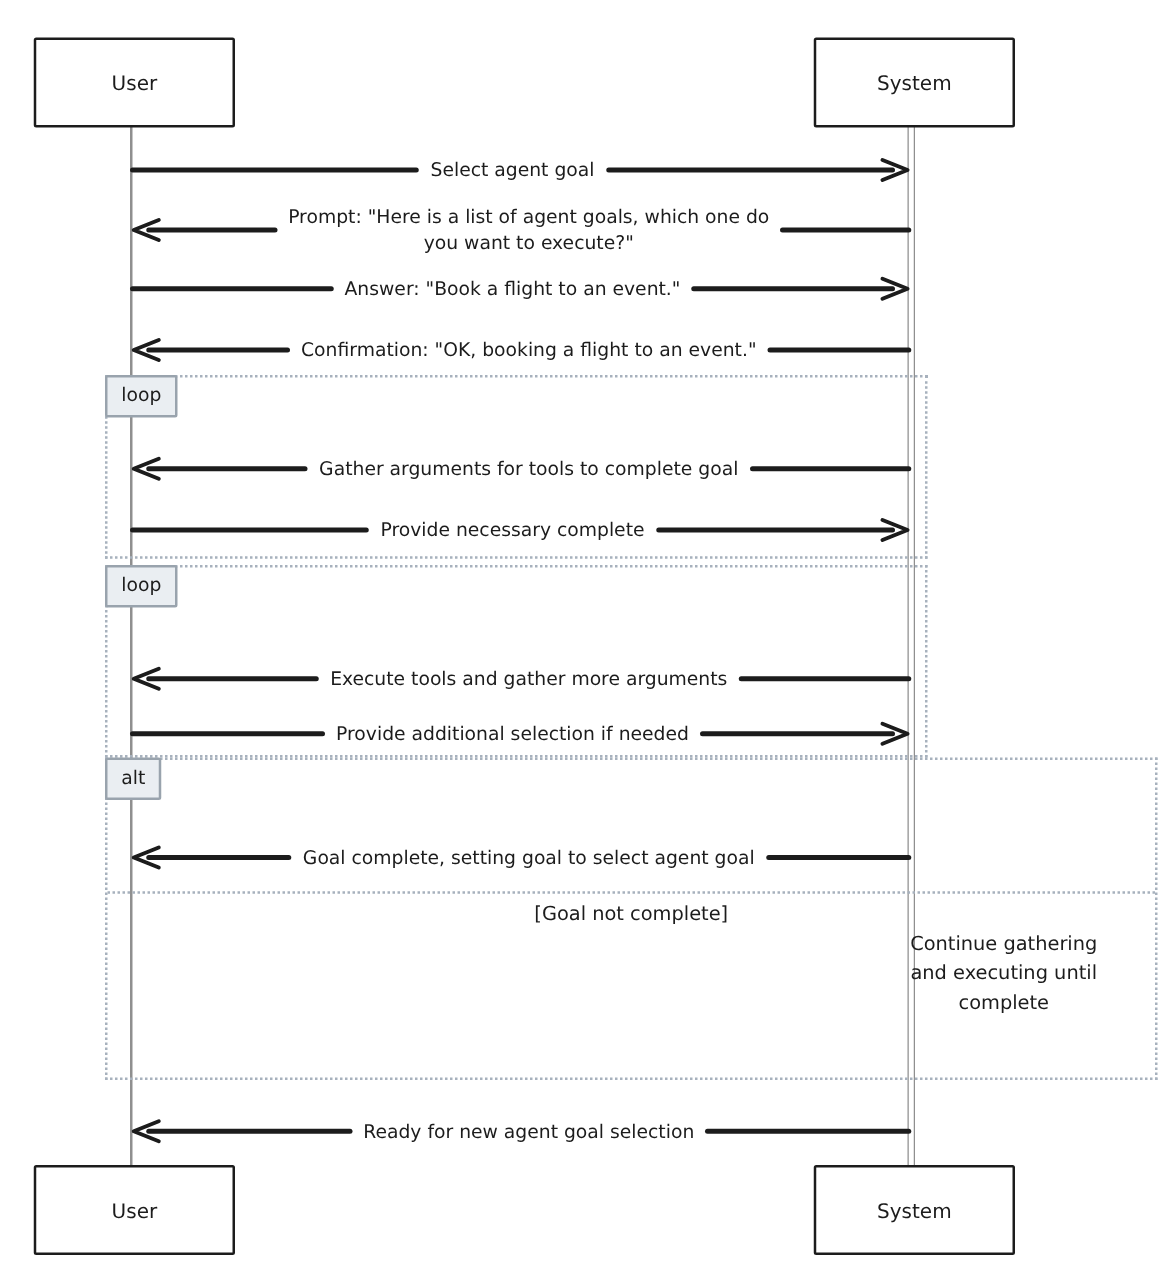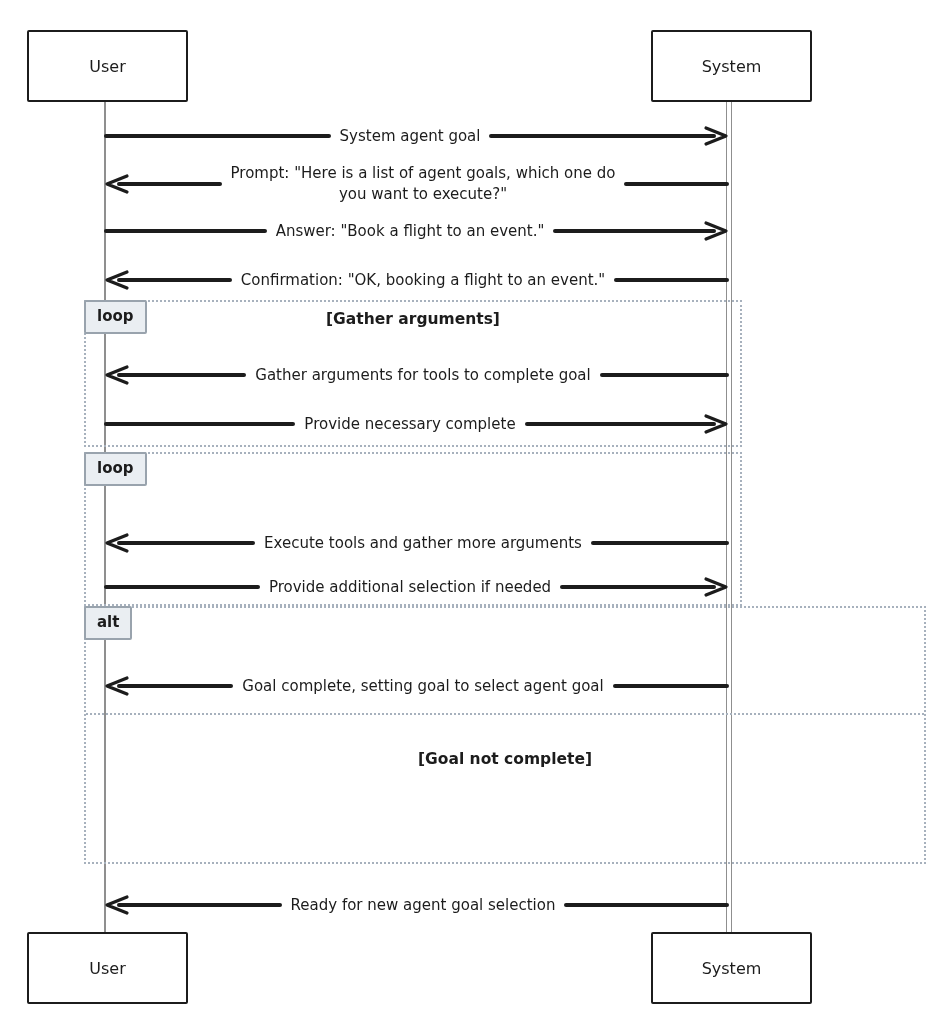--- a/index.html
+++ b/index.html
@@ -31,21 +31,21 @@
   
   .lifeline { position: absolute; top: 98px; height: 834px; z-index: 0; }
   .lifeline.single { width: 2px; background: var(--lifeline, #8f8f8f); }
   .lifeline.double {
     width: 4px;
     border-left: 1.5px solid var(--lifeline, #8f8f8f);
     border-right: 1.5px solid var(--lifeline, #8f8f8f);
   }
 
   
-  .block { position: absolute; border: 2px dotted var(--frame, #a7b1bd); z-index: 1; font-weight: bold; }
+  .block { position: absolute; border: 2px dotted var(--frame, #a7b1bd); z-index: 1; }
   .block-label {
     position: absolute;
     top: -2px; left: -2px;
     padding: 5px 11px;
     background: var(--label_fill, #eaeef2);
     border: 2px solid var(--label_border, #99a3ad);
     border-radius: 2px;
     font-size: 15px;
     line-height: 1.3;
     z-index: 5;
@@ -54,21 +54,21 @@
     position: absolute;
     left: 0; right: 0; top: 8px;
     text-align: center;
     font-size: 15.5px;
   }
   .alt-divider {
     position: absolute;
     left: 0; right: 0; top: 105px;
     border-top: 2px dotted var(--frame, #a7b1bd);
   }
-  .alt-header-bottom { top: 114px; margin-top: 28px; }
+  .alt-header-bottom { top: 114px; }
   .alt-note {
     position: absolute;
     left: 612px; top: 136px;
     width: 210px;
     text-align: center;
     font-size: 15.5px;
     line-height: 1.5;
     white-space: pre-line;
     z-index: 2;
   }
@@ -107,36 +107,38 @@
 </head>
 <body>
 
 <div class="canvas">
 
   <div class="lifeline single" style="left:104px;"></div>
   <div class="lifeline double" style="left:726px;"></div>
 
   <div class="block" style="left:84px; top:300px; width:654px; height:143px;">
     <div class="block-label">loop</div>
-    <div class="block-header">[Gather arguments]</div>
   </div>
 
   <div class="block" style="left:84px; top:452px; width:654px; height:150px;">
     <div class="block-label">loop</div>
   </div>
 
   <div class="block" style="left:84px; top:606px; width:838px; height:254px;">
     <div class="block-label">alt</div>
     <div class="alt-divider"></div>
     <div class="block-header alt-header-bottom">[Goal not complete]</div>
+    <div class="alt-note">Continue gathering
+and executing until
+complete</div>
   </div>
 
   <div class="msg right" style="top:136px;">
     <div class="seg"></div>
-    <div class="msg-label">System agent goal</div>
+    <div class="msg-label">Select agent goal</div>
     <div class="seg"></div>
     <svg class="head" width="26" height="22" viewBox="0 0 26 22">
         <path d="M3 3 L23 11 L3 19"></path>
       </svg>
   </div>
 
   <div class="msg left" style="top:184px;">
     <svg class="head" width="26" height="22" viewBox="0 0 26 22">
         <path d="M23 3 L3 11 L23 19"></path>
       </svg>

